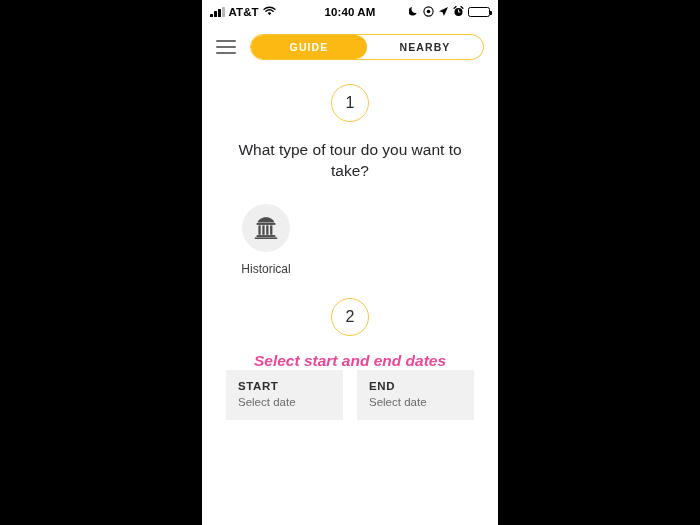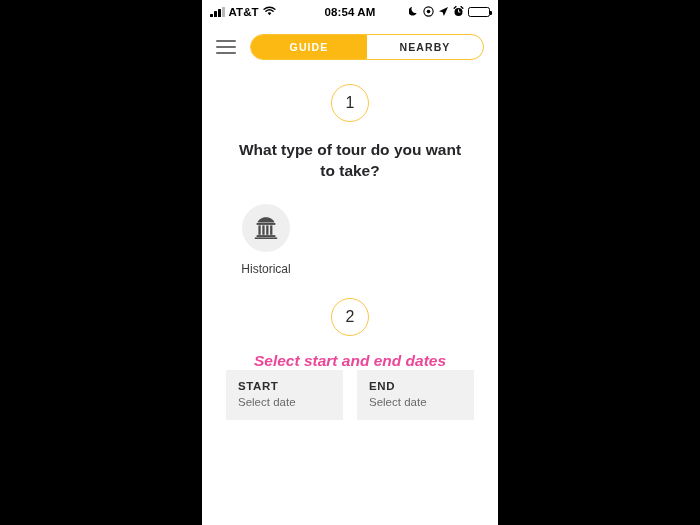--- a/index.html
+++ b/index.html
@@ -149,21 +149,21 @@
     letter-spacing: 1.1px;
     cursor: pointer;
     background: transparent;
     color: #2b2b2b;
     border: none;
     font-family: "Liberation Sans", sans-serif;
   }
   .seg.active {
     background: #fcb913;
     color: #ffffff;
-    border-radius: 1px;
+    border-radius: 12px;
   }
 
   
   .content {
     flex: 1 1 auto;
     display: flex;
     flex-direction: column;
     align-items: center;
     padding: 0 20px;
   }
@@ -180,21 +180,21 @@
     font-weight: normal;
     background: #ffffff;
   }
   .step-badge.one { margin-top: 14px; }
   .step-badge.two { margin-top: 22px; }
 
   .question {
     margin-top: 18px;
     text-align: center;
     font-size: 15.5px;
-    font-weight: bold;
+    font-weight: normal;
     color: #26262a;
     line-height: 1.35;
     max-width: 235px;
   }
 
   .section-heading {
     margin-top: 16px;
     text-align: center;
     font-size: 15.5px;
     font-weight: bold;
@@ -300,21 +300,21 @@
         <span class="carrier">AT&amp;T</span>
         <span>
           <svg width="13" height="10" viewBox="0 0 13 10">
             <path d="M6.5 9.2 L4.6 7.0 A3.1 3.1 0 0 1 8.4 7.0 Z" fill="#000"></path>
             <path d="M2.9 5.3 A5.6 5.6 0 0 1 10.1 5.3" stroke="#000" stroke-width="1.5" fill="none" stroke-linecap="round"></path>
             <path d="M1.1 3.2 A8.3 8.3 0 0 1 11.9 3.2" stroke="#000" stroke-width="1.5" fill="none" stroke-linecap="round"></path>
           </svg>
         </span>
       </div>
 
-      <div class="status-center">08:54 AM</div>
+      <div class="status-center">10:40 AM</div>
 
       <div class="status-right">
         <span>
           <svg width="10" height="10" viewBox="0 0 10 10">
             <path d="M7.6 6.9 A4.1 4.1 0 0 1 3.0 1.0 A4.3 4.3 0 1 0 7.6 6.9 Z" fill="#000"></path>
           </svg>
         </span>
         <span>
           <svg width="11" height="11" viewBox="0 0 11 11">
             <circle cx="5.5" cy="5.5" r="4.6" fill="none" stroke="#000" stroke-width="1.1"></circle>

